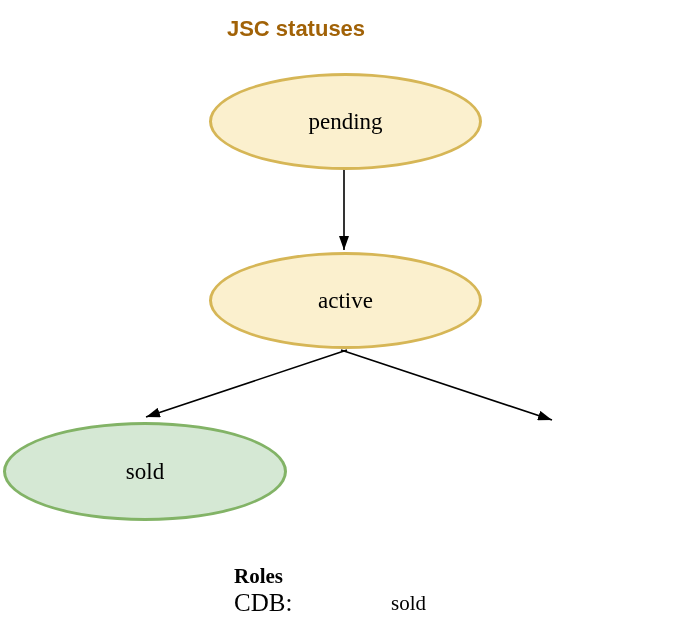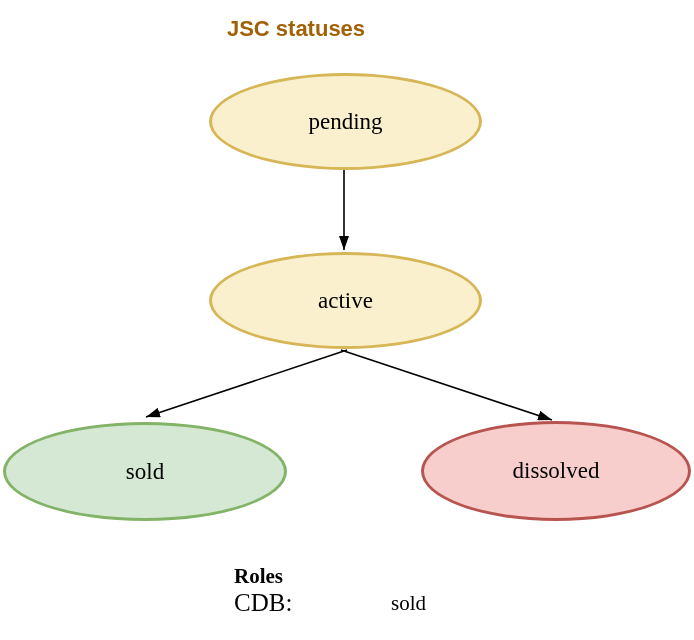--- a/index.html
+++ b/index.html
@@ -106,23 +106,20 @@
   </div>
 
   <div class="node node-active" style="background-color: rgb(251, 240, 206); border-color: rgb(214, 182, 86);">
     <span>active</span>
   </div>
 
   <div class="node node-sold" style="background-color: rgb(213, 232, 212); border-color: rgb(130, 179, 102);">
     <span>sold</span>
   </div>
 
-  <div class="node node-dissolved" style="background-color: rgb(248, 206, 204); border-color: rgb(184, 84, 80);">
-    <span>dissolved</span>
-  </div>
 
   <div class="legend">
     <div class="legend-heading">Roles</div>
     <span class="legend-label">CDB:</span>
     <span class="legend-value">sold</span>
   </div>
 
 </div>
 
 </body></html>

